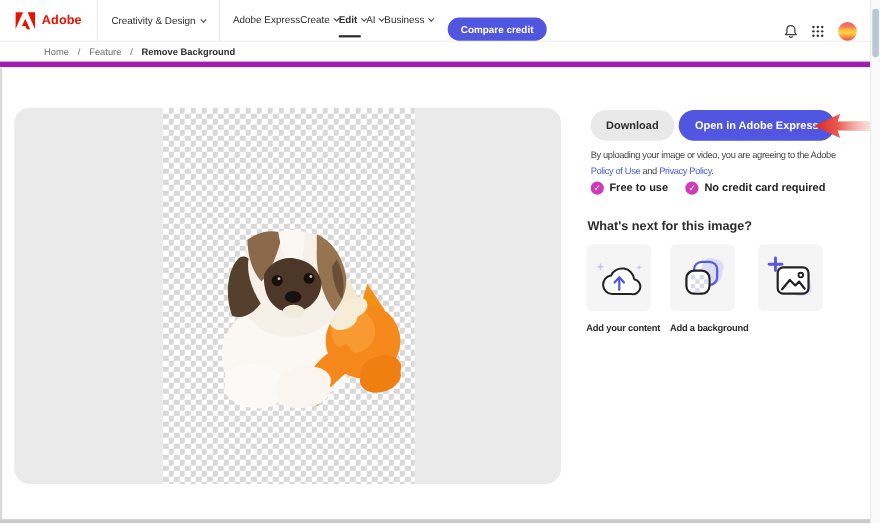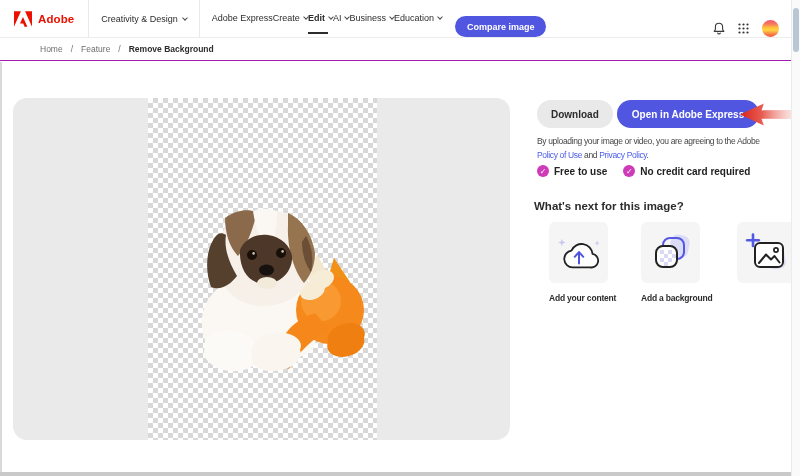--- a/index.html
+++ b/index.html
@@ -22,21 +22,21 @@
   .chev { width:4px; height:4px; border-right:1.2px solid #4b4b4b; border-bottom:1.2px solid #4b4b4b;
     transform:rotate(45deg); margin-top:-2px; flex:0 0 auto; }
   .compare-btn { margin-left:13px; height:21px; padding:0 12px; border:none; border-radius:11px;
     background:#5156e0; color:#fff; font-weight:700; font-size:9px; display:flex; align-items:center; cursor:pointer; }
   .header-right { margin-left:auto; display:flex; align-items:center; gap:12px; padding-right:12px; }
   .hr-icon { width:13px; height:13px; display:flex; align-items:center; justify-content:center; cursor:pointer; }
   .avatar { width:17px; height:17px; border-radius:50%; cursor:pointer;
     background:linear-gradient(180deg,#ef5a70 0%,#f7795c 24%,#ffc53a 46%,#ffd343 60%,#f88a48 80%,#ee5136 100%); }
   
   .breadcrumb { position:absolute; top:38px; left:0; right:9px; height:23px; background:#fff;
-    border-bottom:1px solid #a21caf; display:flex; align-items:center; gap:8px; padding-left:40px;
+    border-bottom:5px solid #a21caf; display:flex; align-items:center; gap:8px; padding-left:40px;
     font-size:8.5px; color:#6e6e6e; }
   .crumb { cursor:pointer; }
   .crumb.current { color:#2c2c2c; font-weight:700; cursor:default; }
   
   .main { position:absolute; top:62px; left:0; right:9px; bottom:0; background:#fff; }
   .left-edge { position:absolute; left:0; top:0; bottom:4px; width:2px; background:#d9d9d9; }
   .bottom-edge { position:absolute; left:0; right:0; bottom:0; height:4px; background:#c9c9c9; }
   .preview { position:absolute; left:13px; top:36px; width:497px; height:342px; border-radius:14px;
     background:#eaeaea; overflow:hidden; }
   .checker { position:absolute; left:135px; top:0; width:229px; height:100%; background-color:#fff;
@@ -53,21 +53,21 @@
   .legal { position:absolute; left:537px; top:72px; width:250px; font-size:8.5px; letter-spacing:-0.35px;
     line-height:1.65; color:#464646; }
   .legal .line { white-space:nowrap; }
   .legal a { color:#4a5bea; text-decoration:none; cursor:pointer; }
   .checks { position:absolute; left:537px; top:103px; display:flex; gap:16px; }
   .check { display:flex; align-items:center; gap:5px; font-size:10px; font-weight:700; color:#222; }
   .check-dot { width:12px; height:12px; border-radius:50%; background:#cf3ab8; color:#fff; font-size:8px;
     font-weight:700; display:flex; align-items:center; justify-content:center; flex:0 0 auto; }
   .whats-next { position:absolute; left:534px; top:138px; font-size:11.5px; font-weight:700; color:#2c2c2c; }
   .tiles { position:absolute; left:533px; top:160px; display:flex; }
-  .tile-group { display:flex; flex-direction:column; width:59px; margin-right:17px;margin-left:16px; }
+  .tile-group { display:flex; flex-direction:column; width:59px; margin-right:17px; }
   .tile-group:nth-child(2) { margin-right:21px; }
   .tile-group:last-child { margin-right:0; }
   .tile { width:59px; height:61px; border-radius:6px; background:#f5f5f5; display:flex; align-items:center;
     justify-content:center; cursor:pointer; }
   .tile-label { margin-top:10px; font-size:8.5px; font-weight:700; color:#2c2c2c; white-space:nowrap;
     letter-spacing:-0.2px; }
   .tile-group:last-child .tile-label { white-space:normal; width:66px; line-height:1.5; }
   
   .scrollbar { position:absolute; top:0; right:0; width:9px; height:100%; background:#fafafa;
     border-left:1px solid #ebebeb; }
@@ -107,26 +107,22 @@
         <span class="chev"></span>
       </div>
       <div class="nav-item">
         <span>AI</span>
         <span class="chev"></span>
       </div>
       <div class="nav-item">
         <span>Business</span>
         <span class="chev"></span>
       </div>
-      <div class="nav-item">
-        <span>Education</span>
-        <span class="chev"></span>
-      </div>
     </nav>
-    <button class="compare-btn">Compare image</button>
+    <button class="compare-btn">Compare credit</button>
     <div class="header-right">
       <span class="hr-icon">
         <svg width="12" height="13" viewBox="0 0 12 13">
           <path d="M6 1.2c-2.1 0-3.6 1.5-3.6 3.6v2.7L1.2 9.4h9.6L9.6 7.5V4.8C9.6 2.7 8.1 1.2 6 1.2z" fill="none" stroke="#3a3a3a" stroke-width="1.1" stroke-linejoin="round"></path>
           <path d="M4.7 11a1.35 1.35 0 0 0 2.6 0" fill="none" stroke="#3a3a3a" stroke-width="1.1" stroke-linecap="round"></path>
         </svg>
       </span>
       <span class="hr-icon">
         <svg width="11" height="11" viewBox="0 0 11 11">
           <g fill="#333">

